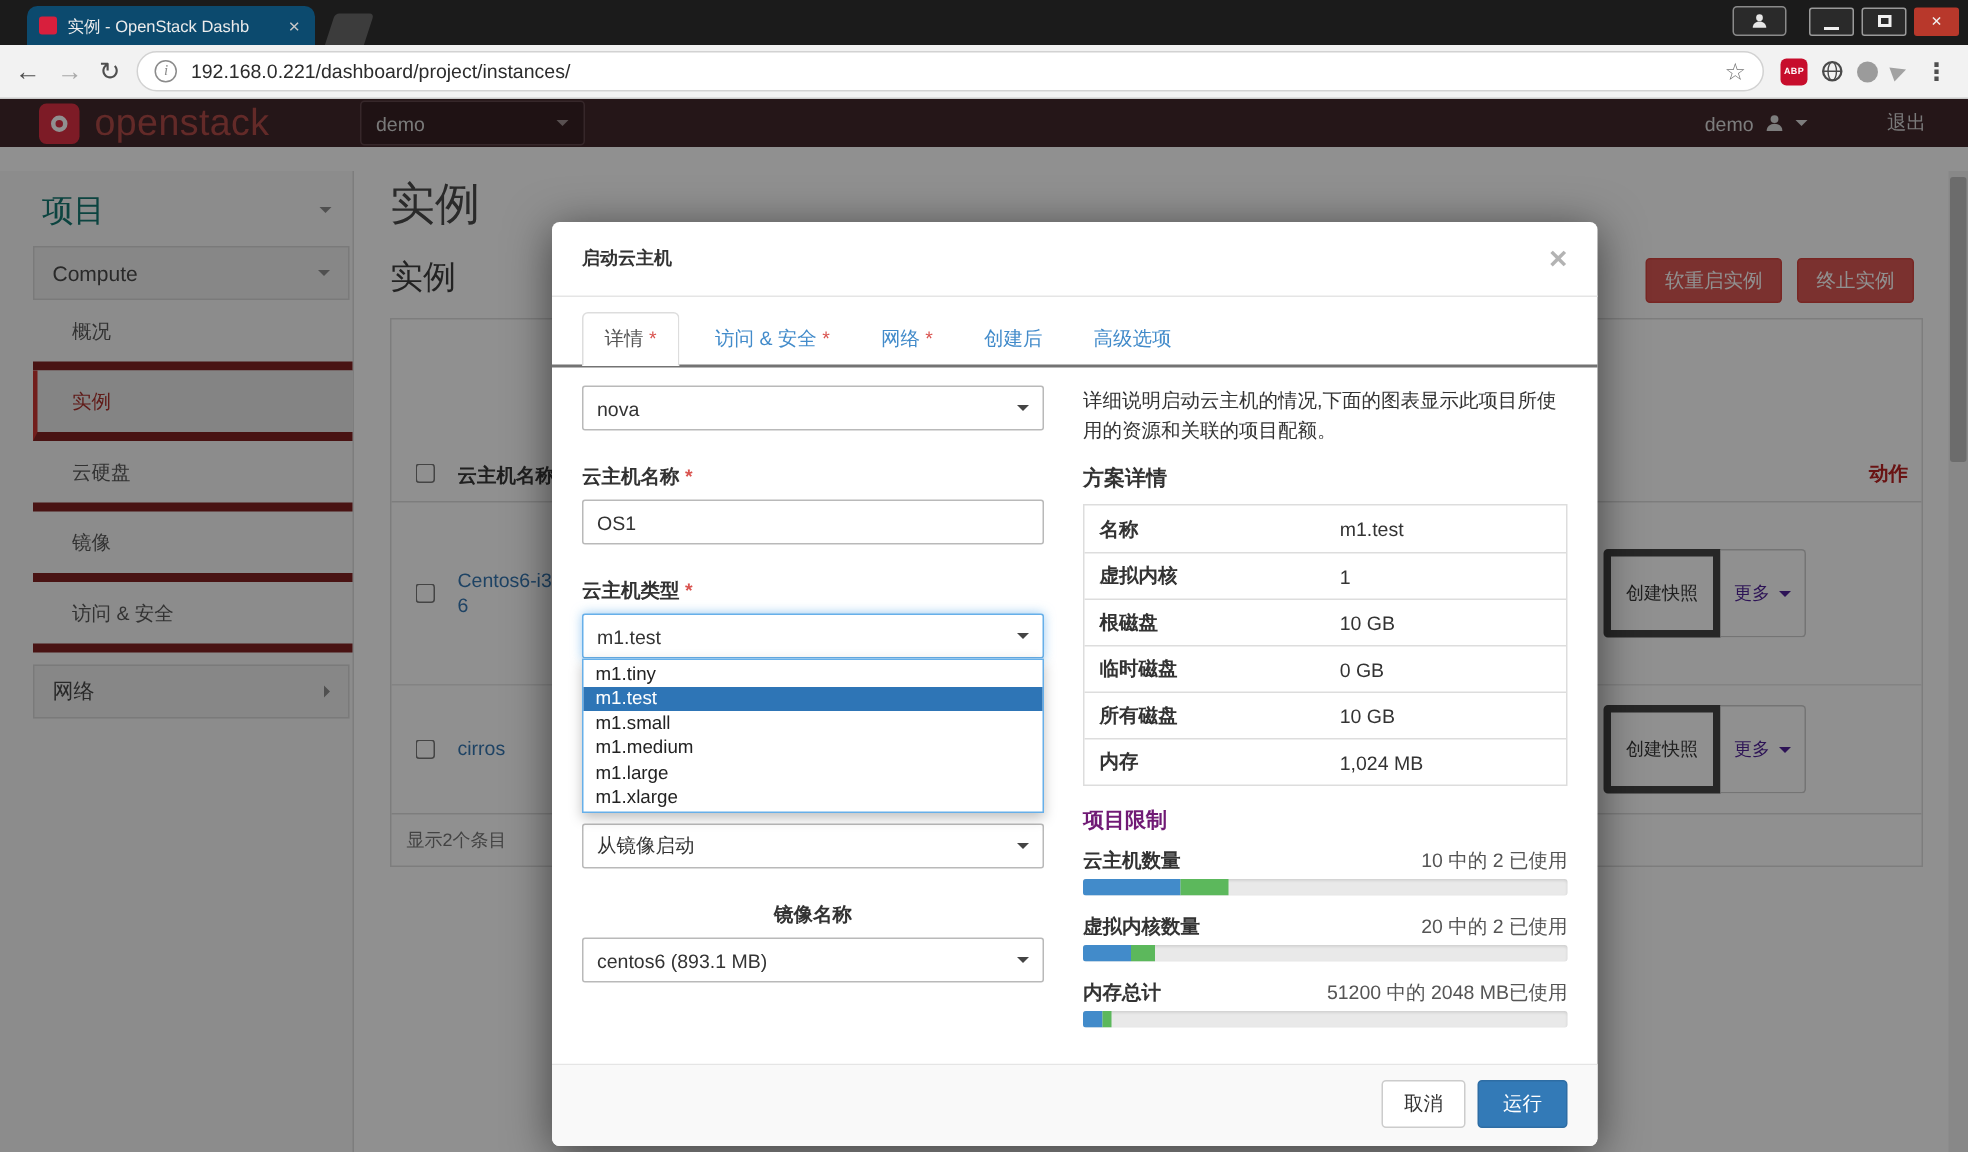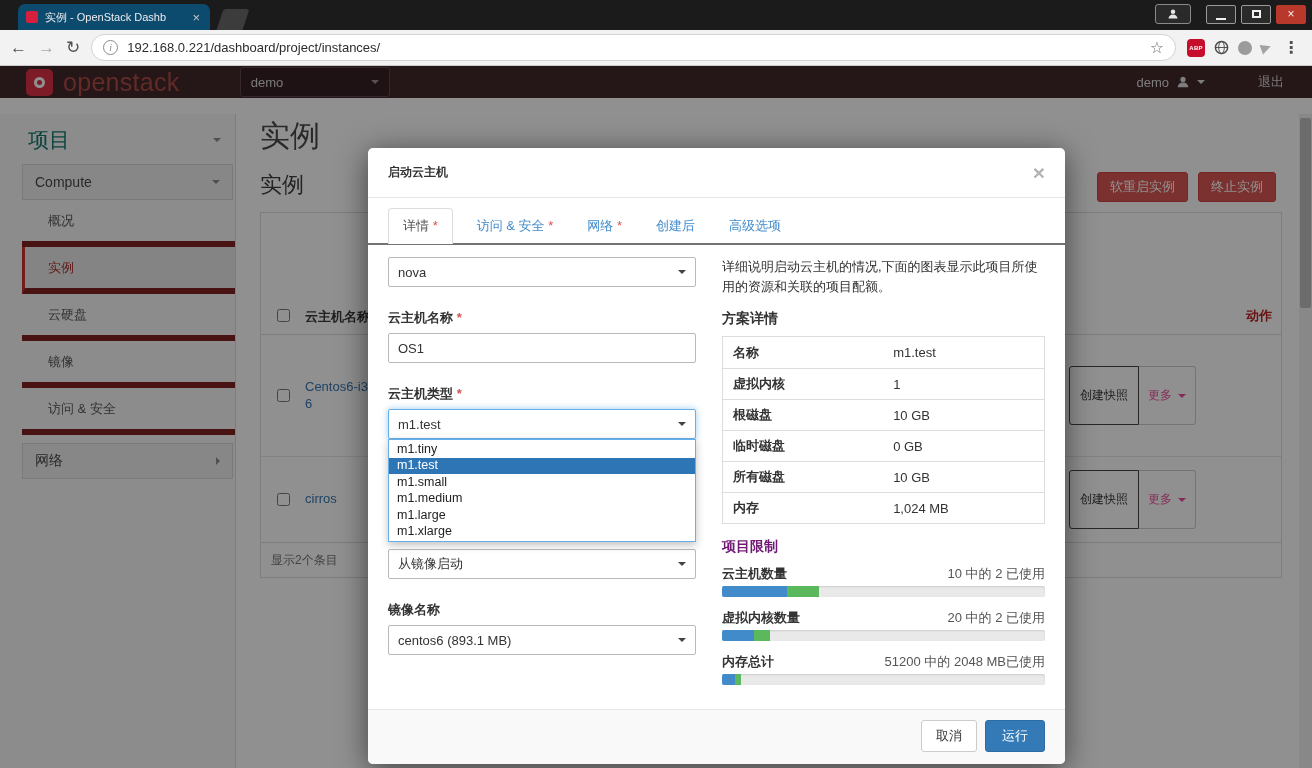--- a/index.html
+++ b/index.html
@@ -70,22 +70,22 @@
   .cell-name { width:82px; font-size:13px; color:#333; }
   .thead .cell-name { font-weight:bold; padding-bottom:8px; }
   .cell-fill { flex:1; }
   .cell-actions { width:212px; }
   .th-actions-label { width:28px; margin-left:auto; margin-right:8px; font-weight:bold; font-size:13px; color:#b91c1c; line-height:20px; padding-bottom:8px; text-align:center; }
   .trow { display:flex; align-items:center; border-bottom:1px solid #e7e7e7; }
   .trow.r1 { height:122px; }
   .trow.r2 { height:86px; border-bottom:1px solid #ddd; }
   .row-link { color:#3173b0; word-break:break-all; line-height:1.3; display:inline-block; width:74px; }
   .row-actions { display:flex; }
-  .btn-default { background:#fff; border:1px solid #404040; color:#333; font-size:12px; padding:4px 10px; border-radius:3px 0 0 3px; white-space:nowrap; }
-  .btn-more { background:#fff; border:1px solid #ccc; border-left:0; color:#ec4899; font-size:12px; padding:20px 9px; border-radius:0 3px 3px 0; display:flex; align-items:center; gap:6px; white-space:nowrap; }
+  .btn-default { background:#fff; border:5px solid #404040; color:#333; font-size:12px; padding:4px 10px; border-radius:3px 0 0 3px; white-space:nowrap; }
+  .btn-more { background:#fff; border:1px solid #ccc; border-left:0; color:#4c1d95; font-size:12px; padding:20px 9px; border-radius:0 3px 3px 0; display:flex; align-items:center; gap:6px; white-space:nowrap; }
   .tfoot { height:34px; display:flex; align-items:center; padding-left:10px; font-size:12px; color:#737373; }
 
   .scrollbar { position:absolute; right:0; top:0; bottom:0; width:13px; background:#f1f1f1; }
   .scroll-thumb { position:absolute; top:4px; right:1px; width:11px; height:190px; background:#bdbdbd; border-radius:2px; }
 
   .dim { position:absolute; top:66px; left:0; right:0; bottom:0; background:rgba(8,8,8,0.45); z-index:30; }
 
   
   .modal { position:absolute; left:368px; top:148px; width:697px; z-index:40; background:#fff; border-radius:5px; box-shadow:0 5px 30px rgba(0,0,0,0.55); }
   .modal-header { padding:14px 20px; border-bottom:1px solid #e5e5e5; display:flex; align-items:center; }
@@ -99,21 +99,21 @@
   .modal-body { display:flex; padding:12px 20px 12px; }
   .col-left { width:308px; flex-shrink:0; }
   .col-right { flex:1; margin-left:26px; }
   .field { margin-bottom:22px; }
   .field label { display:block; font-size:13px; font-weight:600; color:#333; margin-bottom:6px; }
   .control { height:30px; width:100%; border:1px solid #b9b9b9; border-radius:2px; background:#fff; display:flex; align-items:center; padding:0 9px; font-size:13px; color:#333; }
   .control .caret { margin-left:auto; color:#444; }
   input.control { display:block; font-family:inherit; }
   .control.focus { border-color:#66afe9; box-shadow:0 0 7px rgba(102,175,233,0.65); }
   .field-flavor { position:relative; margin-bottom:110px; }
-  .field-image { margin-bottom:0; }
+  .field-image { margin-bottom:0;text-align:center; }
   .dropdown-list { position:absolute; top:100%; left:0; right:0; background:#fff; border:1px solid #66afe9; box-shadow:0 3px 8px rgba(0,0,0,0.25); z-index:5; padding:1px 0; }
   .dropdown-item { font-size:12.5px; line-height:15.5px; padding:0.5px 8px; color:#222; }
   .dropdown-item.selected { background:#2e75b6; color:#fff; }
 
   .help1 { font-size:13px; color:#333; margin-bottom:10px; }
   .help2 { font-size:13px; color:#333; line-height:1.55; margin-bottom:13px; }
   .fd-title { font-size:14px; font-weight:bold; color:#333; margin-bottom:8px; }
   .fd-table { border:1px solid #ddd; }
   .fd-row { display:flex; align-items:center; height:31px; border-top:1px solid #ddd; font-size:13px; }
   .fd-row:first-child { border-top:0; }

